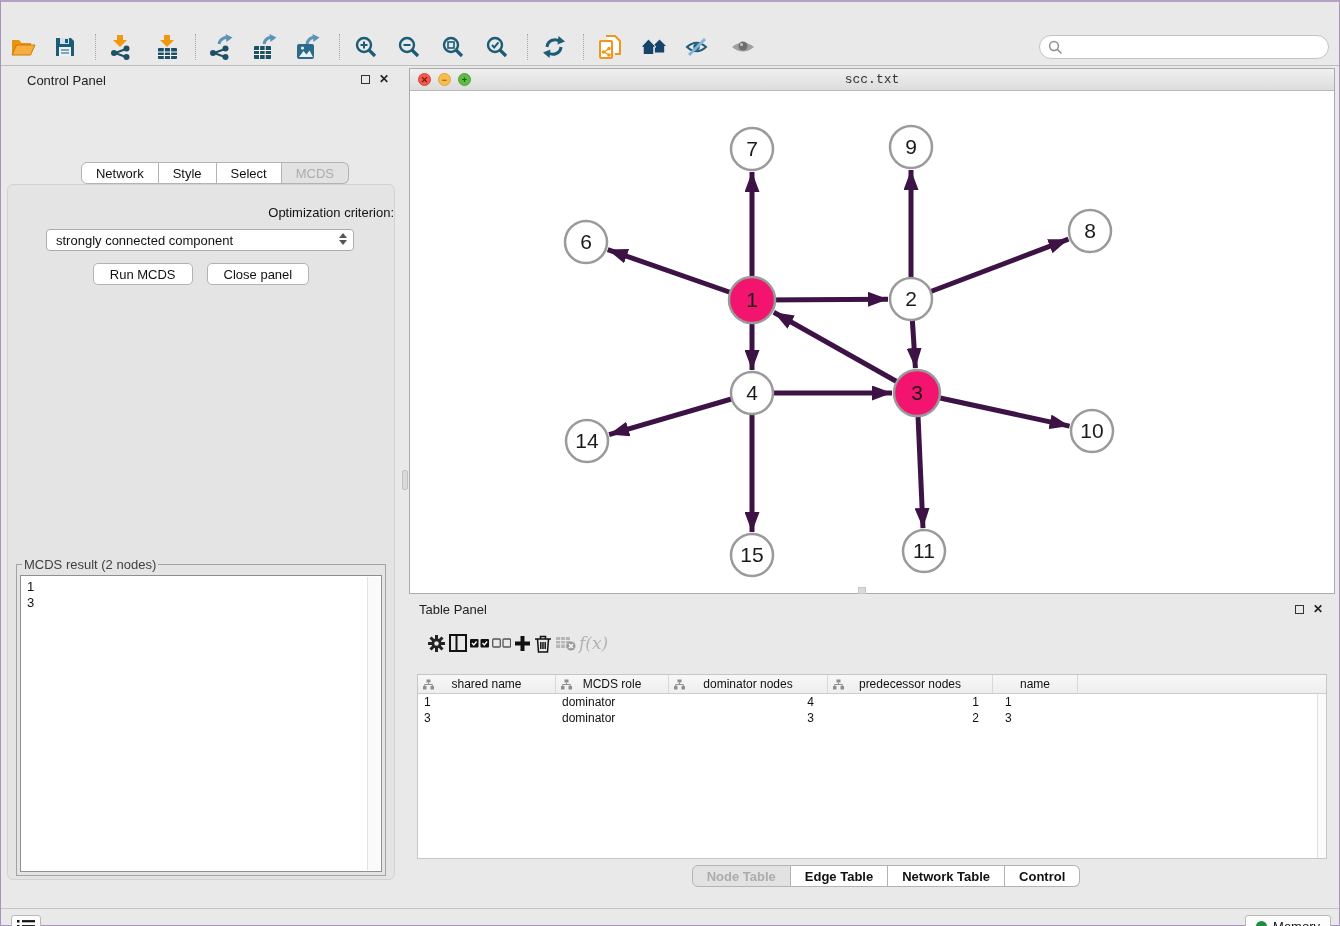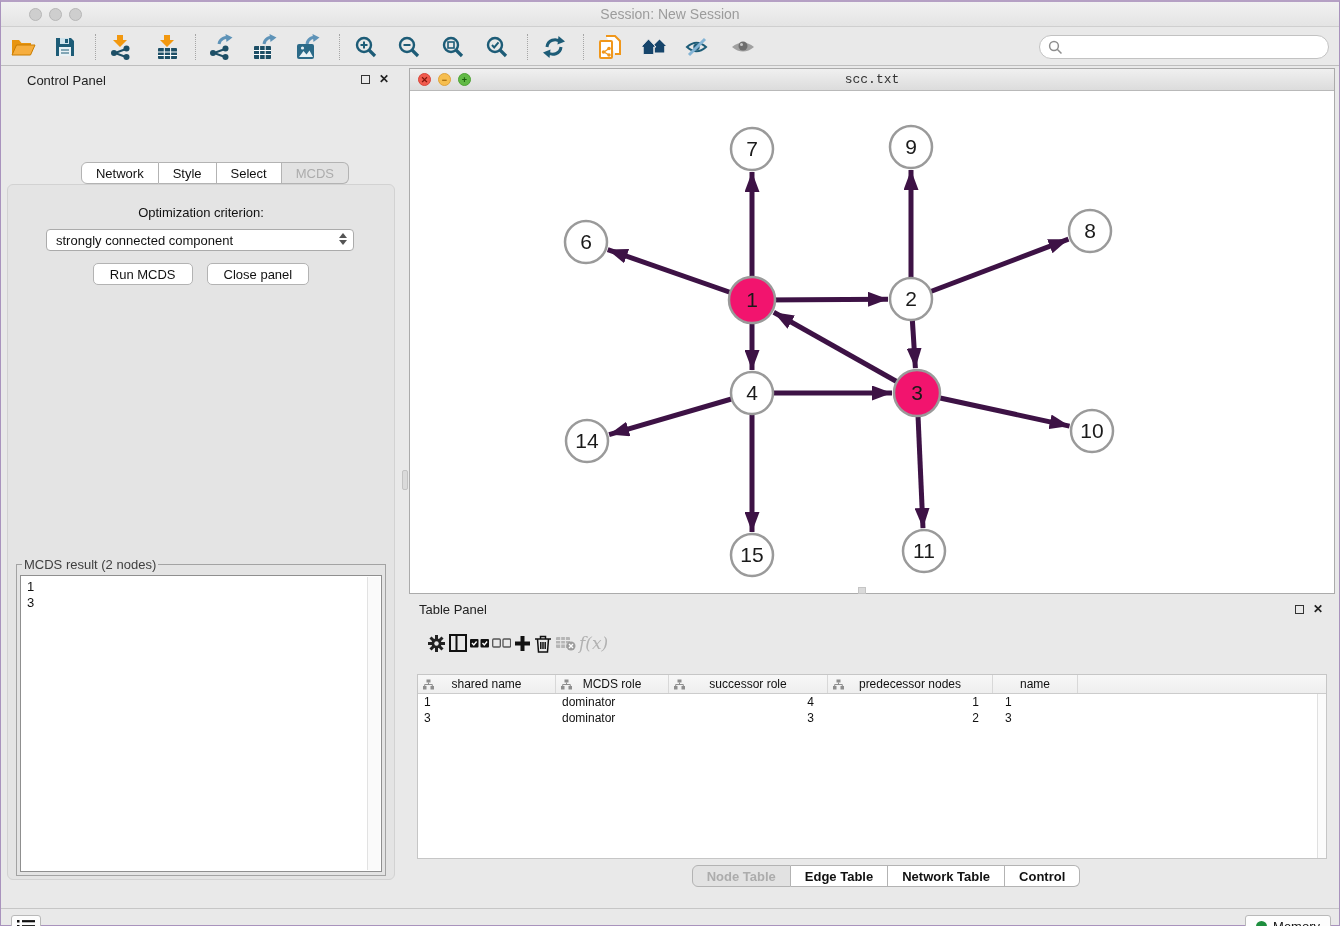--- a/index.html
+++ b/index.html
@@ -35,21 +35,21 @@
   .seg-row { position:absolute; left:0; right:0; display:flex; justify-content:center;padding-left:28px; }
   .cp-tabs { top:96px; }
   .seg { background:#fff; border:1px solid #B3B3B3; border-left:none; font-size:13px; color:#111;
     padding:3px 14px; height:22px; }
   .seg:first-child { border-left:1px solid #B3B3B3; border-radius:6px 0 0 6px; }
   .seg:last-child { border-radius:0 6px 6px 0; }
   .seg.sel { background:#E2E2E2; color:#ACACAC; }
 
   .cp-body { position:absolute; left:6px; right:6px; top:118px; bottom:14px; background:#E4E4E4;
     border:1px solid #D2D2D2; border-radius:6px; }
-  .opt-label { text-align:center; margin-top:20px; font-size:13px; color:#111; }
+  .opt-label { text-align:right; margin-top:20px; font-size:13px; color:#111; }
   .select { position:relative; margin:9px 32px 0 38px; width:308px; height:22px; background:#fff;
     border:1px solid #ABABAB; border-radius:4px; font-size:13px; color:#111;
     display:flex; align-items:center; padding-left:9px; }
   .stepper { position:absolute; right:6px; top:3px; display:flex; flex-direction:column; gap:2px; }
   .stepper i { width:0; height:0; border-left:4px solid transparent; border-right:4px solid transparent; display:block; }
   .step-up { border-bottom:5px solid #555; }
   .step-dn { border-top:5px solid #555; }
   .btn-row { display:flex; justify-content:center; gap:14px; margin-top:12px; }
   .pbtn { background:#fff; border:1px solid #B3B3B3; border-radius:5px; height:22px; padding:2px 16px;
     font-size:13px; color:#111; }
@@ -108,28 +108,20 @@
     border-radius:3px; display:flex; align-items:center; justify-content:center; }
   .list-btn { left:10px; width:30px; }
   .mem-btn { right:8px; padding:0 10px; gap:6px; font-size:13px; color:#111; }
   .mem-dot { width:11px; height:11px; border-radius:50%; background:#1E8E3E; }
 </style>
 </head>
 <body>
 
 <div class="app">
 
-  <div class="titlebar">
-    <div class="lights">
-      <span class="light"></span>
-      <span class="light"></span>
-      <span class="light"></span>
-    </div>
-    <div class="title">Session: New Session</div>
-  </div>
 
   <div class="toolbar">
     <div class="tbtn" style="margin-left:8px">
       <svg width="26" height="22" viewBox="0 0 26 22">
           <path d="M2 19 V4 h7 l2.5 3 H21 v4" fill="#E8940F"></path>
           <path d="M2 19 L6.5 9 H25 L20.5 19 Z" fill="#F6AE3F" stroke="#C97C00" stroke-width="1"></path>
         </svg>
     </div>
     <div class="tbtn" style="margin-left:14px">
       <svg width="22" height="22" viewBox="0 0 22 22">
@@ -496,21 +488,21 @@
           <svg class="tree-ic" width="11" height="11" viewBox="0 0 11 11">
               <g fill="#8E8E8E">
                 <rect x="3.5" y="0.5" width="4" height="3"></rect>
                 <rect x="0" y="7" width="3.5" height="3.5"></rect>
                 <rect x="7.5" y="7" width="3.5" height="3.5"></rect>
               </g>
               <g stroke="#8E8E8E">
                 <path d="M5.5 3.5 v2 M1.7 7 v-1.5 h7.6 V7" fill="none"></path>
               </g>
             </svg>
-          <span>successor role</span>
+          <span>dominator nodes</span>
         </div>
         <div class="th" style="width:165px">
           <svg class="tree-ic" width="11" height="11" viewBox="0 0 11 11">
               <g fill="#8E8E8E">
                 <rect x="3.5" y="0.5" width="4" height="3"></rect>
                 <rect x="0" y="7" width="3.5" height="3.5"></rect>
                 <rect x="7.5" y="7" width="3.5" height="3.5"></rect>
               </g>
               <g stroke="#8E8E8E">
                 <path d="M5.5 3.5 v2 M1.7 7 v-1.5 h7.6 V7" fill="none"></path>

